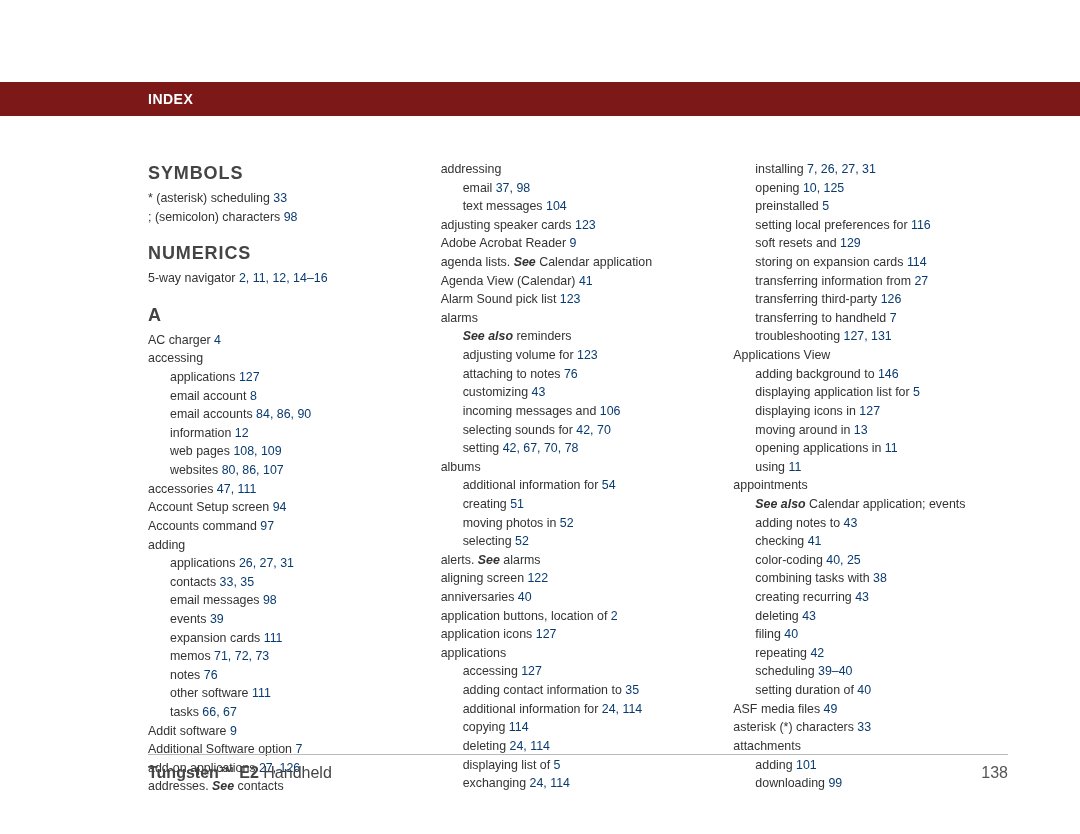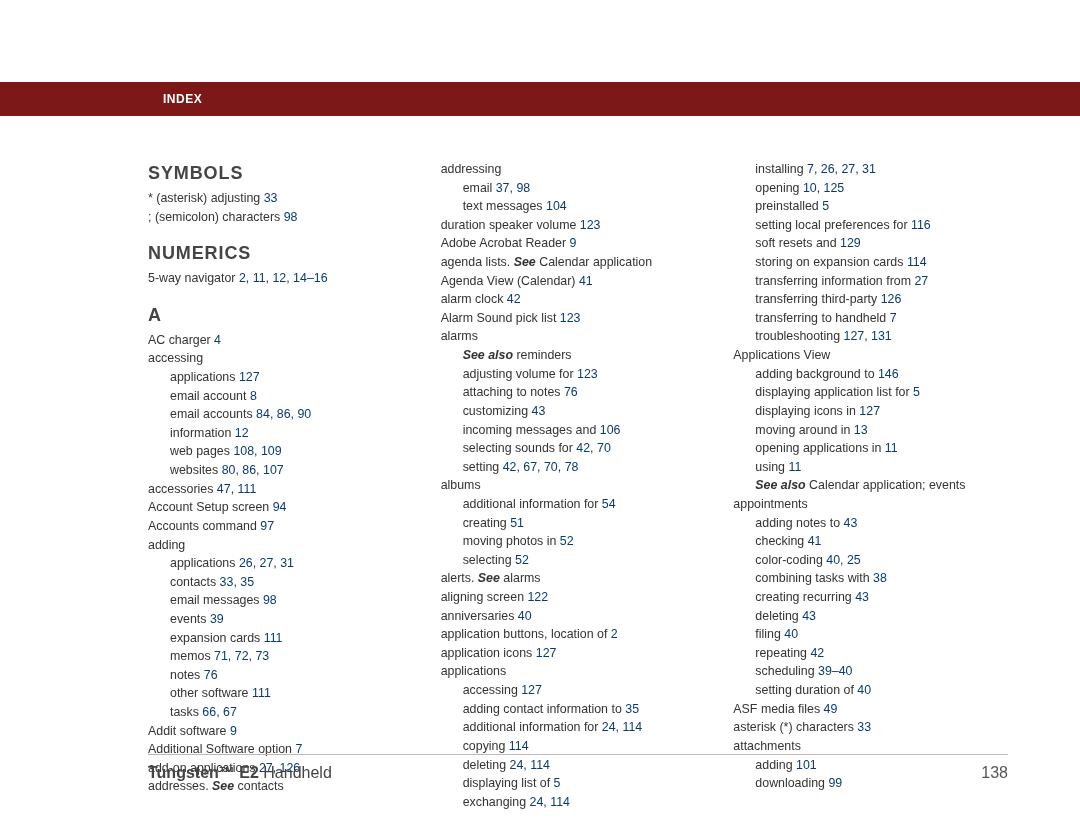--- a/index.html
+++ b/index.html
@@ -17,23 +17,22 @@
       right: 0;
       height: 34px;
       background: #7c1818;
       display: flex;
       align-items: center;
       padding-left: 148px;
     }
     .header-title {
       color: #fff;
       font-weight: bold;
-      font-size: 12px;
+      font-size: 14px;
       letter-spacing: 0.5px;
-      margin-left: 15px;
     }
     .content {
       position: absolute;
       top: 160px;
       left: 148px;
       right: 72px;
       bottom: 90px;
       display: flex;
       gap: 18px;
       font-size: 12.4px;
@@ -74,21 +73,21 @@
 </head>
 <body>
 
 <div class="header">
   <span class="header-title">INDEX</span>
 </div>
 
 <div class="content">
   <div class="col" id="col1">
       <div class="section-head">SYMBOLS</div>
-      <div class="entry"><span>* (asterisk) adjusting</span><span class="pg"> 33</span></div>
+      <div class="entry"><span>* (asterisk) scheduling</span><span class="pg"> 33</span></div>
       <div class="entry"><span>; (semicolon) characters</span><span class="pg"> 98</span></div>
       <div class="section-head spaced">NUMERICS</div>
       <div class="entry"><span>5-way navigator</span><span class="pg"> 2, 11, 12, 14–16</span></div>
       <div class="section-head spaced">A</div>
       <div class="entry"><span>AC charger</span><span class="pg"> 4</span></div>
       <div class="entry"><span>accessing</span></div>
       <div class="entry ind1"><span>applications</span><span class="pg"> 127</span></div>
       <div class="entry ind1"><span>email account</span><span class="pg"> 8</span></div>
       <div class="entry ind1"><span>email accounts</span><span class="pg"> 84, 86, 90</span></div>
       <div class="entry ind1"><span>information</span><span class="pg"> 12</span></div>
@@ -109,25 +108,24 @@
       <div class="entry ind1"><span>tasks</span><span class="pg"> 66, 67</span></div>
       <div class="entry"><span>Addit software</span><span class="pg"> 9</span></div>
       <div class="entry"><span>Additional Software option</span><span class="pg"> 7</span></div>
       <div class="entry"><span>add-on applications</span><span class="pg"> 27, 126</span></div>
       <div class="entry"><span>addresses. </span><em class="see">See</em><span> contacts</span></div>
     </div>
   <div class="col" id="col2">
       <div class="entry"><span>addressing</span></div>
       <div class="entry ind1"><span>email</span><span class="pg"> 37, 98</span></div>
       <div class="entry ind1"><span>text messages</span><span class="pg"> 104</span></div>
-      <div class="entry"><span>duration speaker volume</span><span class="pg"> 123</span></div>
+      <div class="entry"><span>adjusting speaker cards</span><span class="pg"> 123</span></div>
       <div class="entry"><span>Adobe Acrobat Reader</span><span class="pg"> 9</span></div>
       <div class="entry"><span>agenda lists. </span><em class="see">See</em><span> Calendar application</span></div>
       <div class="entry"><span>Agenda View (Calendar)</span><span class="pg"> 41</span></div>
-      <div class="entry"><span>alarm clock</span><span class="pg"> 42</span></div>
       <div class="entry"><span>Alarm Sound pick list</span><span class="pg"> 123</span></div>
       <div class="entry"><span>alarms</span></div>
       <div class="entry ind1"><em class="see">See also</em><span> reminders</span></div>
       <div class="entry ind1"><span>adjusting volume for</span><span class="pg"> 123</span></div>
       <div class="entry ind1"><span>attaching to notes</span><span class="pg"> 76</span></div>
       <div class="entry ind1"><span>customizing</span><span class="pg"> 43</span></div>
       <div class="entry ind1"><span>incoming messages and</span><span class="pg"> 106</span></div>
       <div class="entry ind1"><span>selecting sounds for</span><span class="pg"> 42, 70</span></div>
       <div class="entry ind1"><span>setting</span><span class="pg"> 42, 67, 70, 78</span></div>
       <div class="entry"><span>albums</span></div>
@@ -160,22 +158,22 @@
       <div class="entry ind1"><span>transferring third-party</span><span class="pg"> 126</span></div>
       <div class="entry ind1"><span>transferring to handheld</span><span class="pg"> 7</span></div>
       <div class="entry ind1"><span>troubleshooting</span><span class="pg"> 127, 131</span></div>
       <div class="entry"><span>Applications View</span></div>
       <div class="entry ind1"><span>adding background to</span><span class="pg"> 146</span></div>
       <div class="entry ind1"><span>displaying application list for</span><span class="pg"> 5</span></div>
       <div class="entry ind1"><span>displaying icons in</span><span class="pg"> 127</span></div>
       <div class="entry ind1"><span>moving around in</span><span class="pg"> 13</span></div>
       <div class="entry ind1"><span>opening applications in</span><span class="pg"> 11</span></div>
       <div class="entry ind1"><span>using</span><span class="pg"> 11</span></div>
+      <div class="entry"><span>appointments</span></div>
       <div class="entry ind1"><em class="see">See also</em><span> Calendar application; events</span></div>
-      <div class="entry"><span>appointments</span></div>
       <div class="entry ind1"><span>adding notes to</span><span class="pg"> 43</span></div>
       <div class="entry ind1"><span>checking</span><span class="pg"> 41</span></div>
       <div class="entry ind1"><span>color-coding</span><span class="pg"> 40, 25</span></div>
       <div class="entry ind1"><span>combining tasks with</span><span class="pg"> 38</span></div>
       <div class="entry ind1"><span>creating recurring</span><span class="pg"> 43</span></div>
       <div class="entry ind1"><span>deleting</span><span class="pg"> 43</span></div>
       <div class="entry ind1"><span>filing</span><span class="pg"> 40</span></div>
       <div class="entry ind1"><span>repeating</span><span class="pg"> 42</span></div>
       <div class="entry ind1"><span>scheduling</span><span class="pg"> 39–40</span></div>
       <div class="entry ind1"><span>setting duration of</span><span class="pg"> 40</span></div>

